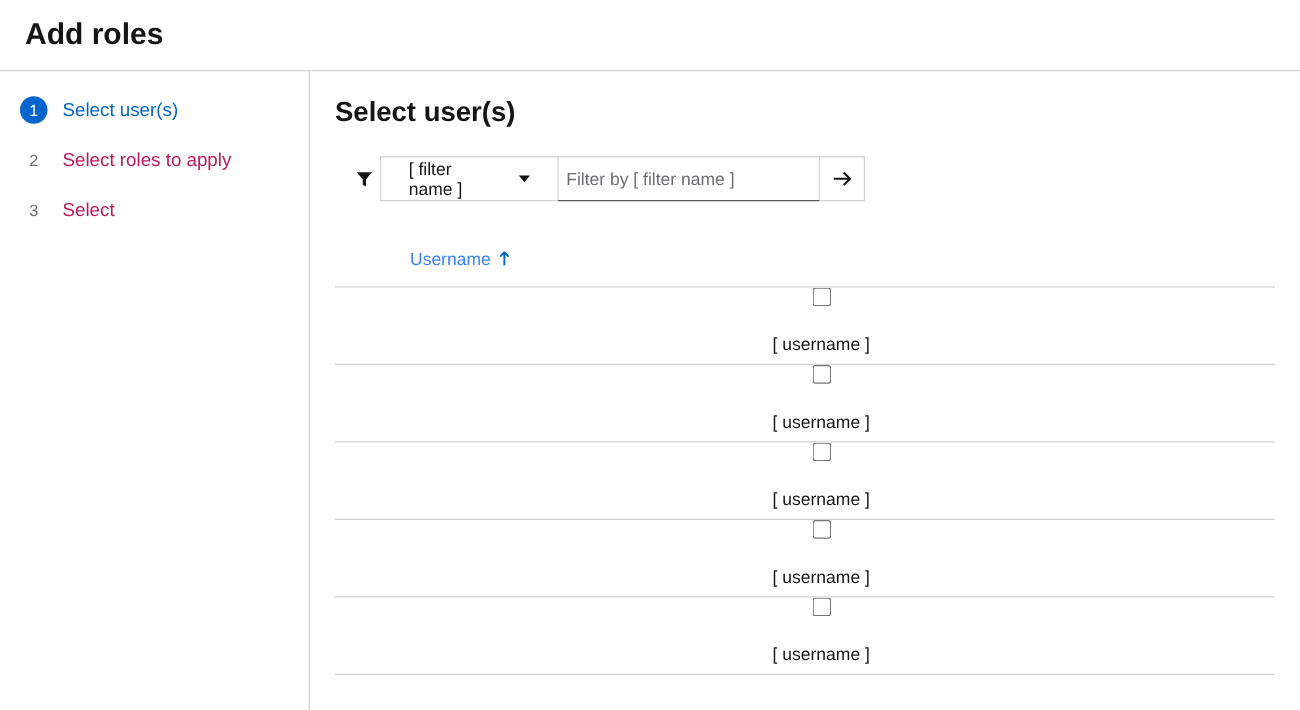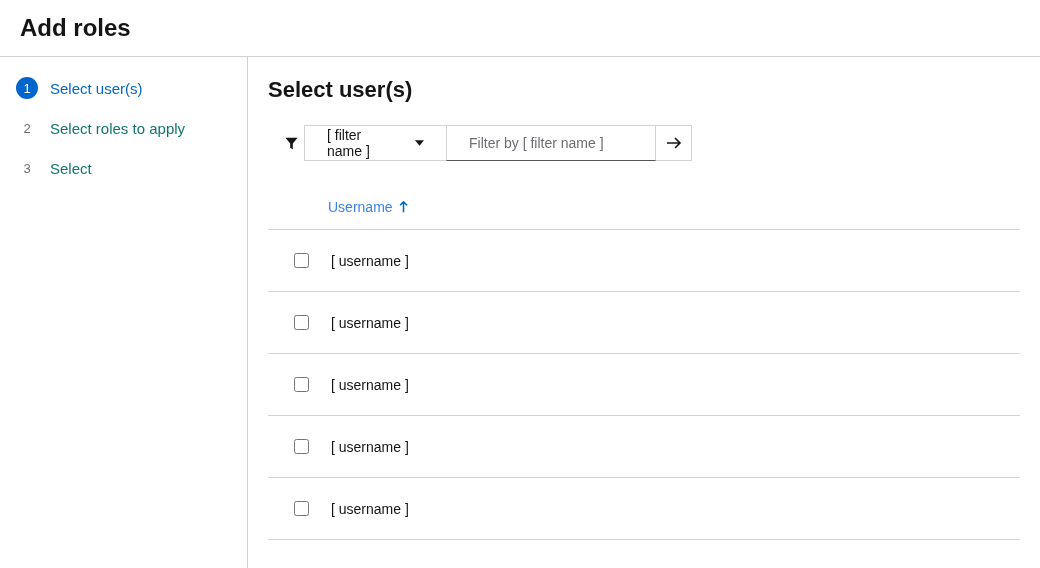--- a/index.html
+++ b/index.html
@@ -42,21 +42,21 @@
     justify-content: center;
     font-size: 13px;
     color: #6a6e73;
   }
   .step.active .step-badge {
     background: #0066cc;
     color: #fff;
   }
   .step.active .step-label { color: #0066cc; }
   .step-label { color: #151515; }
-  .step:not(.active) .step-label { color: #0f766e; }
+  .step:not(.active) .step-label { color: #be185d; }
 
   .main {
     flex: 1;
     padding: 20px 20px 0 20px;
     overflow: hidden;
   }
   .main-title {
     font-size: 22px;
     font-weight: 600;
     margin-bottom: 22px;
@@ -86,21 +86,21 @@
     padding: 0 22px;
     gap: 16px;
     font-size: 14px;
     width: 142px;
     justify-content: space-between;
     cursor: pointer;
   }
   .filter-input {
     border: 1px solid #d2d2d2;
     border-bottom: 1px solid #555;
-    padding: 0 22px;
+    padding: 0 6px;
     font-size: 14px;
     width: 210px;
     outline: none;
   }
   .filter-input::placeholder { color: #6a6e73; }
   .filter-submit {
     border: 1px solid #d2d2d2;
     border-left: none;
     background: #fff;
     width: 36px;
@@ -127,20 +127,21 @@
   }
   .sort-arrow { font-weight: 700; }
 
   .list-row {
     display: flex;
     align-items: center;
     height: 62px;
     border-bottom: 1px solid #d2d2d2;
     padding-left: 26px;
     gap: 22px;
+    flex-direction: column;
   }
   .list-row input[type=checkbox] {
     width: 15px;
     height: 15px;
     cursor: pointer;
   }
   .row-username {
     font-size: 14px;
   }
   svg { display: block; }

